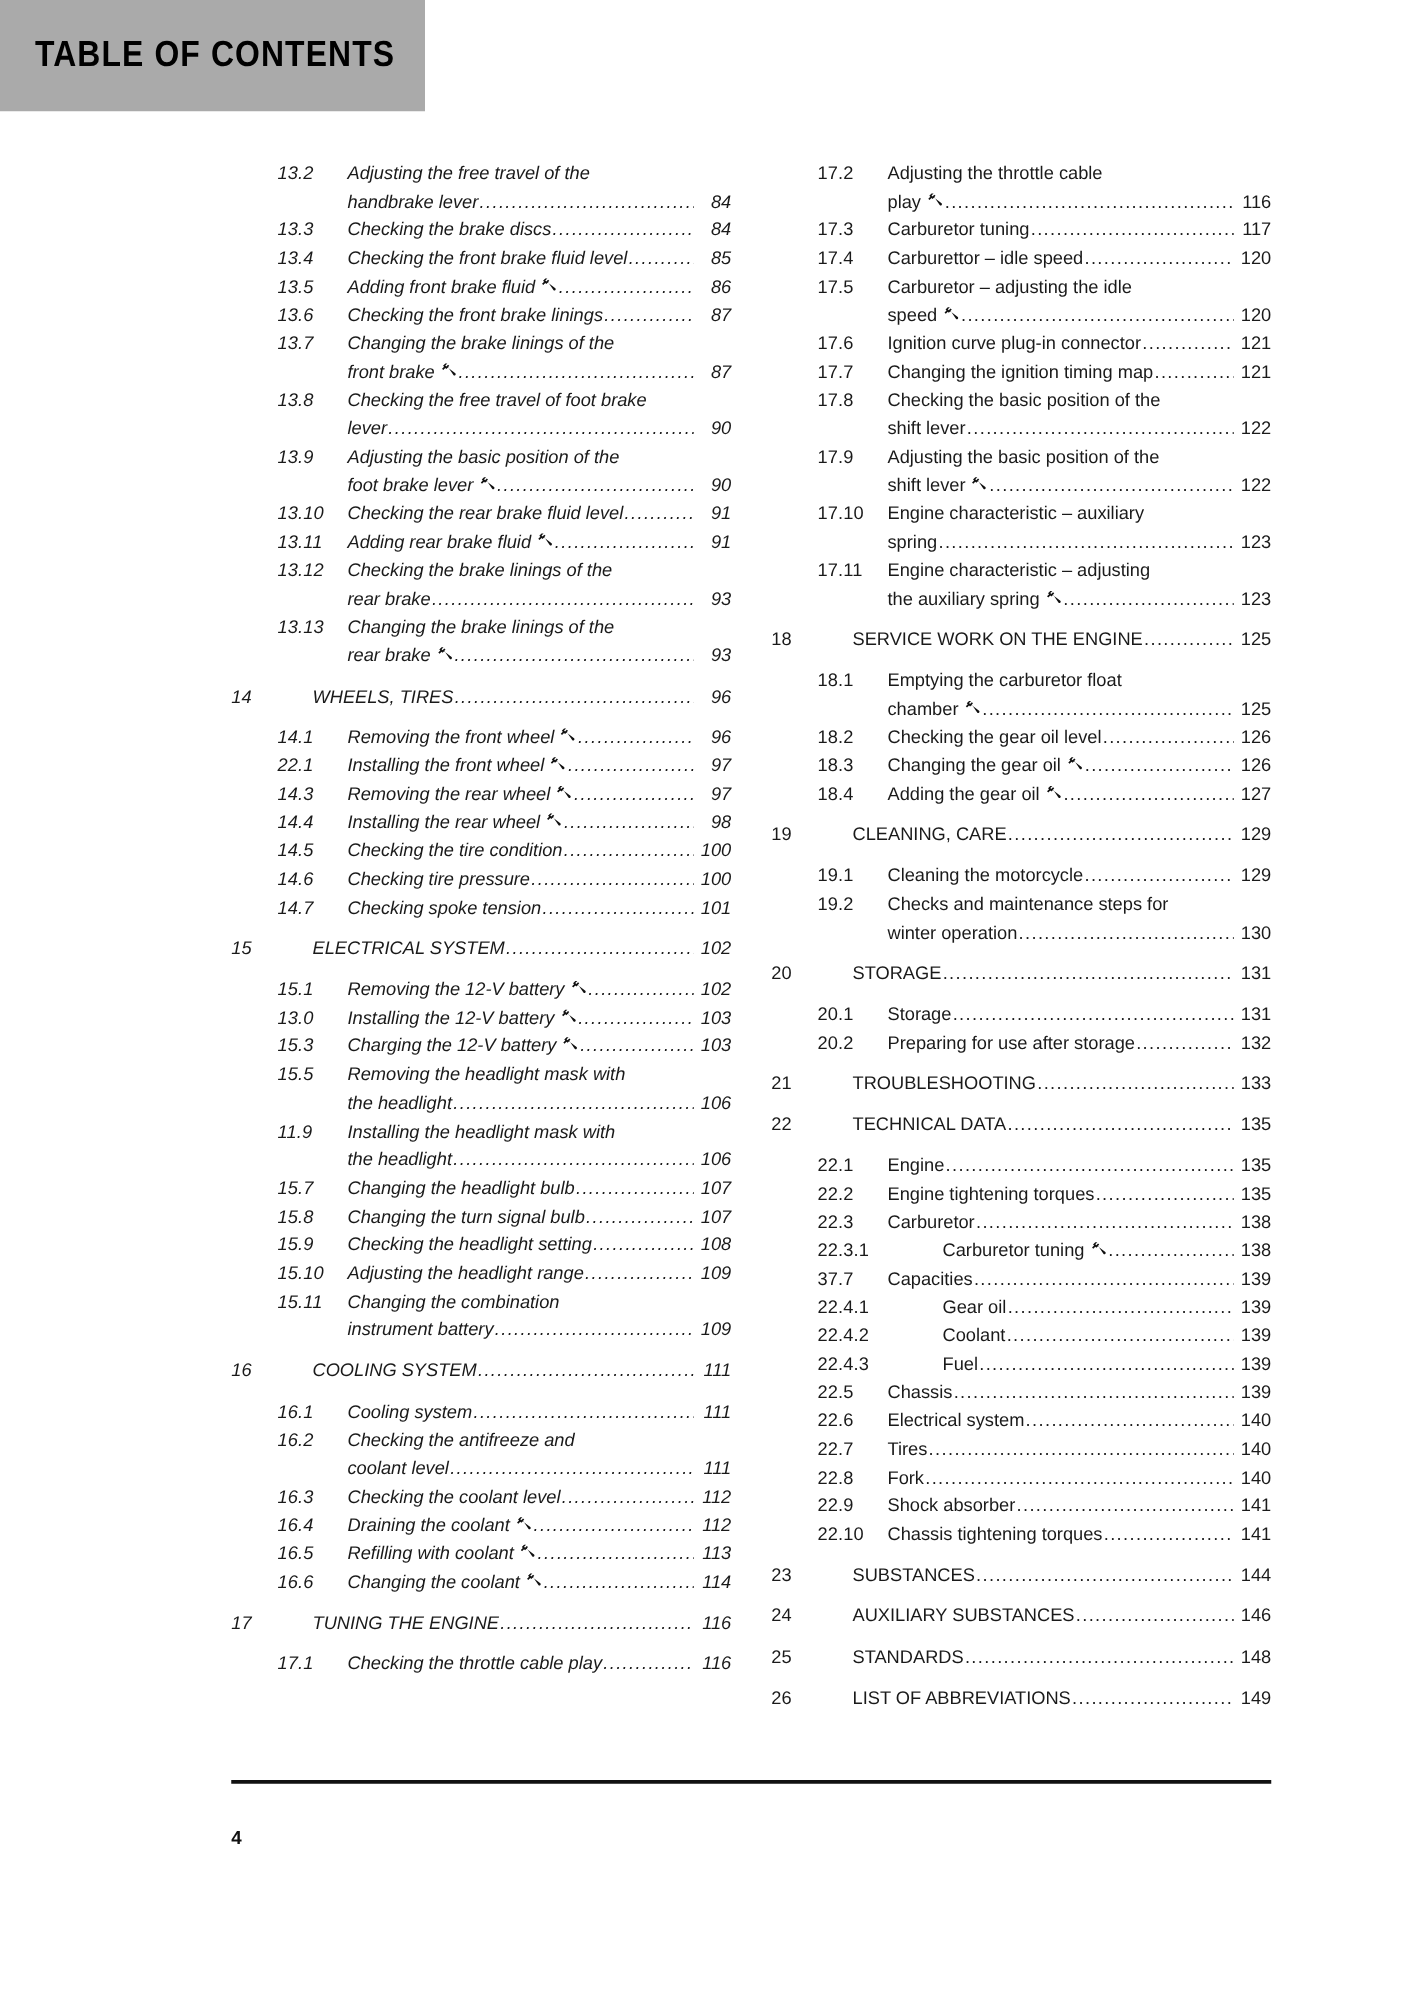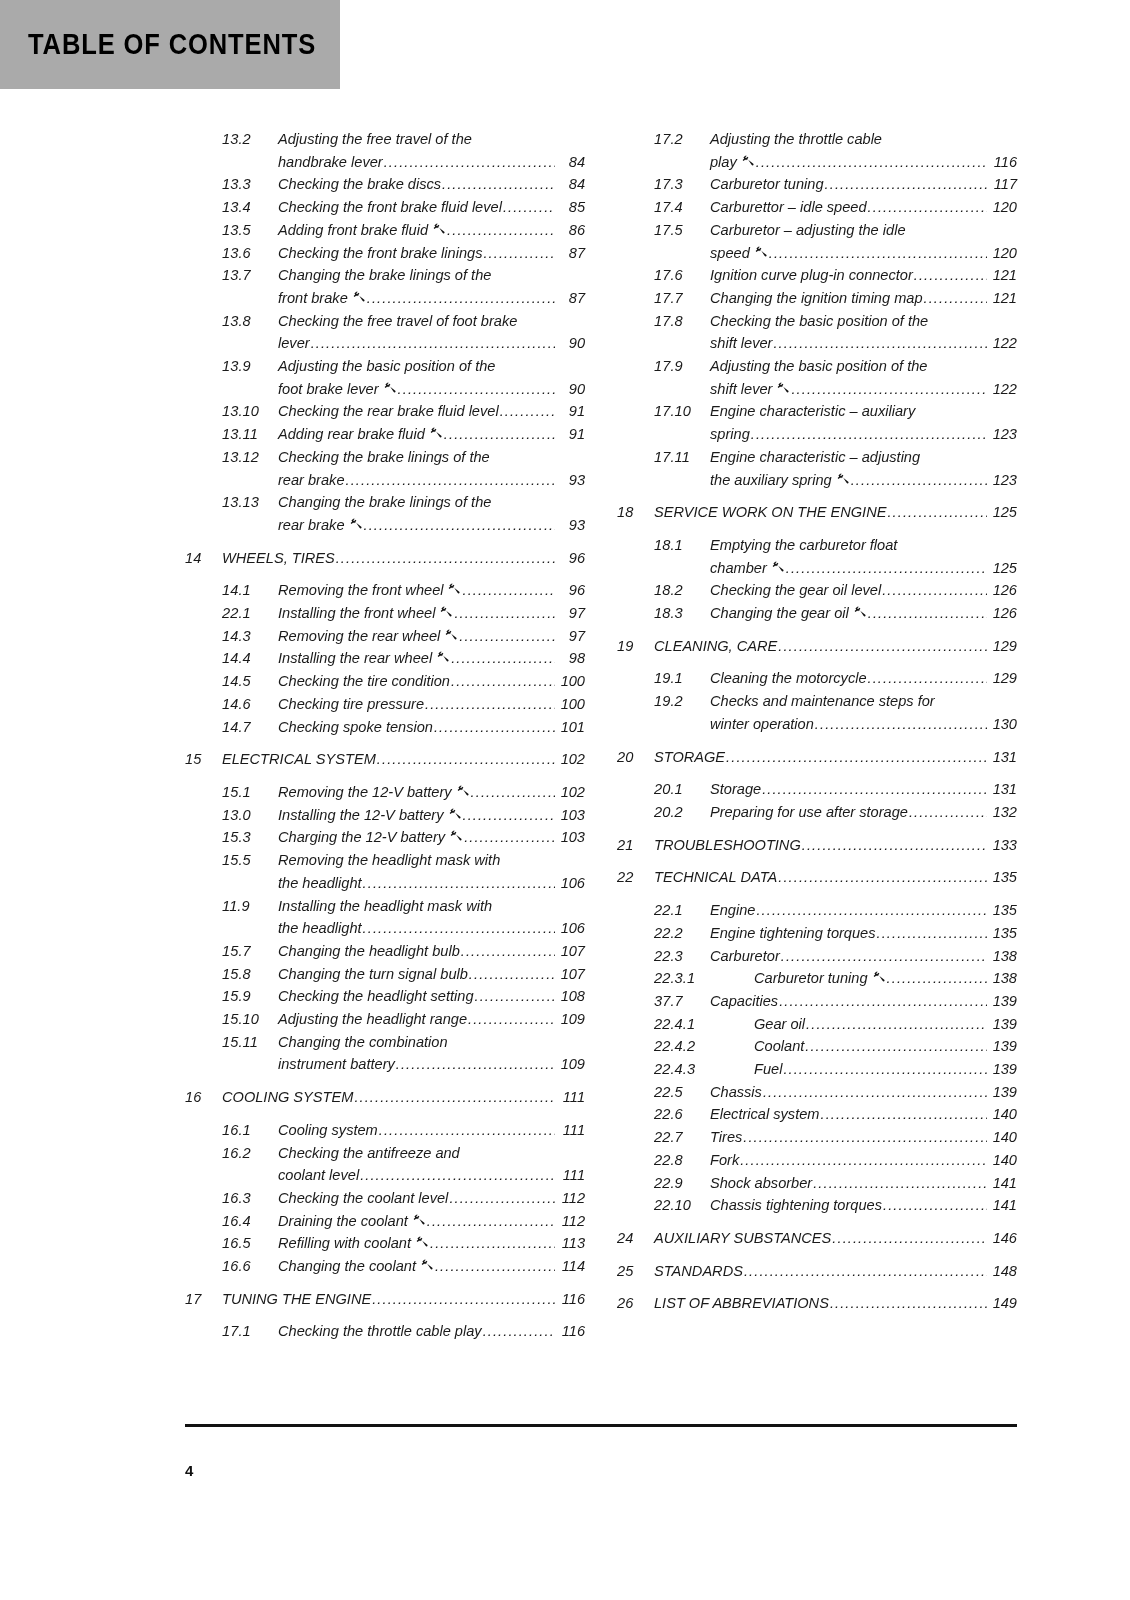--- a/index.html
+++ b/index.html
@@ -46,30 +46,30 @@
     top: 128px;
     width: 1130px;
   }
   .col {
     position: absolute;
     top: 0;
     width: 400px;
     font-size: 14.6px;
   }
   .col-left  { left: 185px; font-style: italic; }
-  .col-right { left: 617px; font-style: italic; }
+  .col-right { left: 617px; }
 
   
   .toc-row {
     display: flex;
     align-items: baseline;
     width: 400px;
     line-height: 22.7px;
   }
-  .toc-row.chapter { margin-top: 10px; margin-bottom: 10px; }
+  .toc-row.chapter { margin-top: 10px; margin-bottom: 10px; gap: 28px; }
 
   .num {
     flex: 0 0 auto;
     white-space: nowrap;
     letter-spacing: 0.1px;
   }
   
   .chapter .num { width: 37px; }
   
   .section .num { width: 56px; margin-left: 37px; }
@@ -878,20 +878,35 @@
             <span class="wrench">
               <svg viewBox="0 0 16 16" width="13" height="13" aria-hidden="true">
                 <path fill="#111111" d="M5.2 1.0 L3.0 3.2 L4.0 4.2 L2.0 6.2 L3.2 7.4 L5.2 5.4 L6.2 6.4 L8.0 4.6 L13.2 12.2 C13.6 12.8 14.4 13.0 15.0 12.5 C15.6 12.0 15.6 11.2 15.1 10.7 L7.6 5.0 L9.1 3.3 L7.9 2.1 L6.2 3.9 L5.2 2.9 L7.2 0.9 Z"></path>
               </svg>
             </span>
             <span class="dots"></span>
             <span class="pg">126</span>
           </div>
         </div>
       </div>
+      <div class="toc-row section">
+        <div class="num">18.4</div>
+        <div class="body">
+          <div class="line">
+            <span class="txt">Adding the gear oil</span>
+            <span class="wrench">
+              <svg viewBox="0 0 16 16" width="13" height="13" aria-hidden="true">
+                <path fill="#111111" d="M5.2 1.0 L3.0 3.2 L4.0 4.2 L2.0 6.2 L3.2 7.4 L5.2 5.4 L6.2 6.4 L8.0 4.6 L13.2 12.2 C13.6 12.8 14.4 13.0 15.0 12.5 C15.6 12.0 15.6 11.2 15.1 10.7 L7.6 5.0 L9.1 3.3 L7.9 2.1 L6.2 3.9 L5.2 2.9 L7.2 0.9 Z"></path>
+              </svg>
+            </span>
+            <span class="dots"></span>
+            <span class="pg">127</span>
+          </div>
+        </div>
+      </div>
       <div class="toc-row chapter">
         <div class="num">19</div>
         <div class="body">
           <div class="line">
             <span class="txt">CLEANING, CARE</span>
             <span class="dots"></span>
             <span class="pg">129</span>
           </div>
         </div>
       </div>
@@ -1109,20 +1124,30 @@
         <div class="num">22.10</div>
         <div class="body">
           <div class="line">
             <span class="txt">Chassis tightening torques</span>
             <span class="dots"></span>
             <span class="pg">141</span>
           </div>
         </div>
       </div>
       <div class="toc-row chapter">
+        <div class="num">23</div>
+        <div class="body">
+          <div class="line">
+            <span class="txt">SUBSTANCES</span>
+            <span class="dots"></span>
+            <span class="pg">144</span>
+          </div>
+        </div>
+      </div>
+      <div class="toc-row chapter">
         <div class="num">24</div>
         <div class="body">
           <div class="line">
             <span class="txt">AUXILIARY SUBSTANCES</span>
             <span class="dots"></span>
             <span class="pg">146</span>
           </div>
         </div>
       </div>
       <div class="toc-row chapter">

